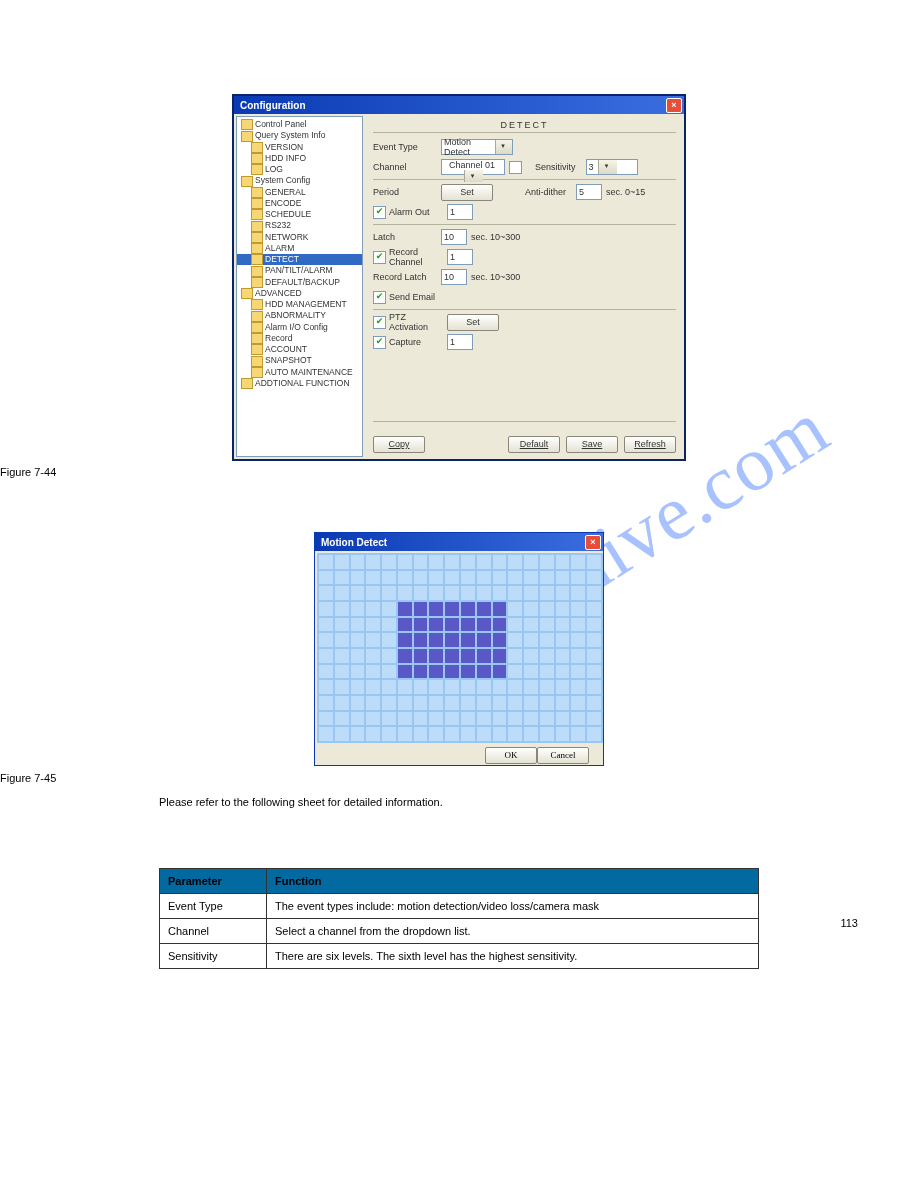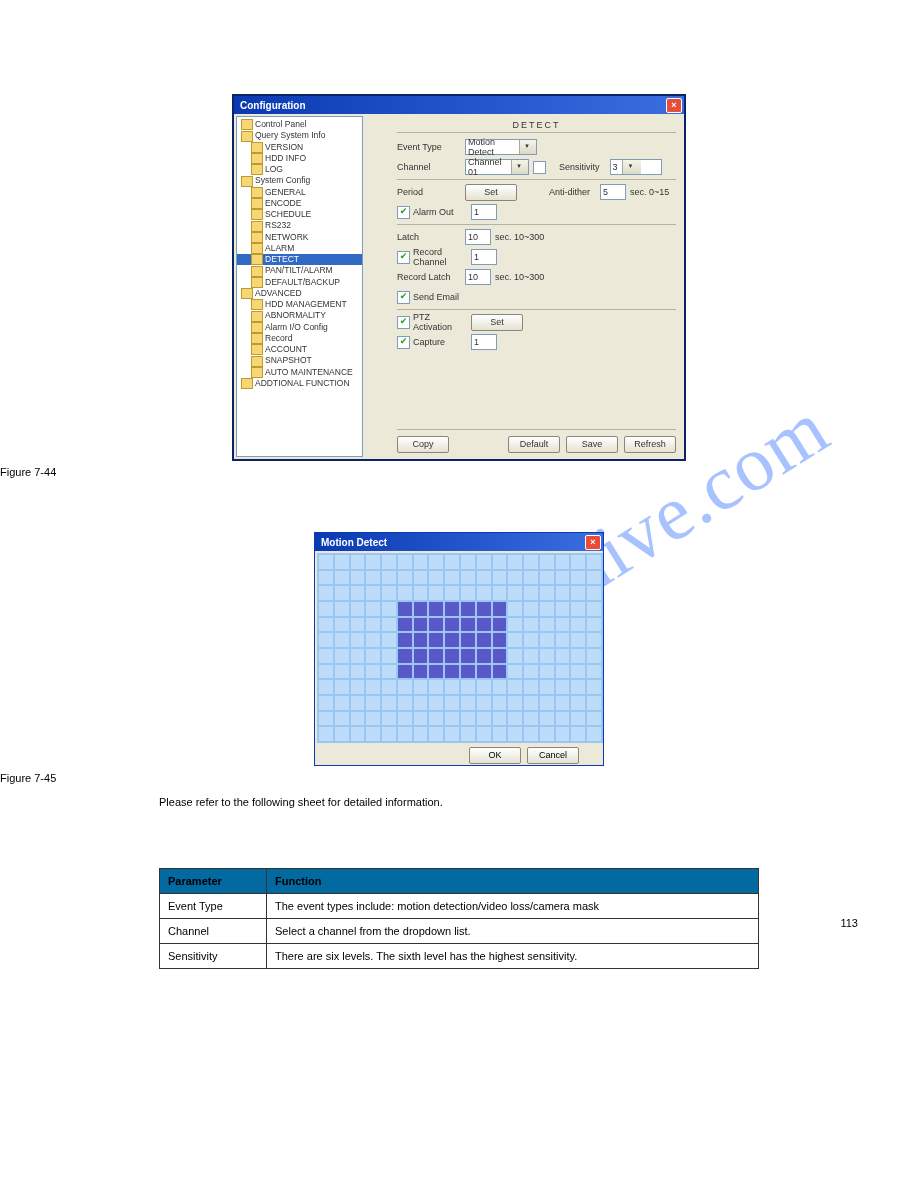--- a/index.html
+++ b/index.html
@@ -63,21 +63,20 @@
     color: #fff;
     font-size: 9px;
     line-height: 12px;
     text-align: center;
     cursor: pointer;
   }
   .win-body {
     display: flex;
     height: 345px;
     background: #ece9d8;
-    gap: 24px;
   }
   .tree {
     width: 125px;
     background: #fff;
     border: 1px solid #7f9db9;
     margin: 2px;
     overflow: hidden;
     padding: 2px 0;
     font-size: 8.5px;
     line-height: 11px;
@@ -183,23 +182,24 @@
     display: inline-block;
     font-size: 9px;
     line-height: 14px;
     padding-left: 2px;
   }
   .bottom-buttons {
     position: absolute;
     bottom: 6px;
     left: 8px;
     right: 8px;
-    padding-top: 6px;
+    padding-top: 14px;
     border-top: 1px solid #b5b29f;
     display: flex;
+    text-decoration: underline;
   }
 
   
   .md-window {
     width: 288px;
     margin: 54px auto 0 auto;
     border: 1px solid #0a3ab3;
     background: #ece9d8;
     font-size: 9px;
   }
@@ -218,23 +218,23 @@
     background: #bddcfa;
   }
   .grid div.sel {
     background: #5a57c6;
   }
   .md-footer {
     height: 20px;
     display: flex;
     justify-content: flex-end;
     align-items: center;
-    gap: 6px;
-    padding-right: 24px;
+    padding-right: 14px;
     background: #ece9d8;
+    font-family: Liberation Serif, serif;
   }
 
   
   .param-table {
     width: 600px;
     margin: 60px auto 0 auto;
     border-collapse: collapse;
     font-size: 11px;
   }
   .param-table th, .param-table td {
@@ -308,21 +308,21 @@
           <div class="row">
             <span class="lbl">Event Type</span>
             <div class="select" style="width:70px;">
               <span>Motion Detect</span>
                 <span class="caret">▾</span>
             </div>
           </div>
 
           <div class="row">
             <span class="lbl">Channel</span>
-            <div class="select" style="width:62px;">
+            <div class="select" style="width:62px;flex-direction:column;">
               <span>Channel 01</span>
                 <span class="caret">▾</span>
             </div>
             <span class="cb" style="margin-left:4px;"></span>
             <span style="margin-left:10px;">Sensitivity</span>
             <div class="select" style="width:50px; margin-left:10px;">
               <span>3</span>
                 <span class="caret">▾</span>
             </div>
           </div>

